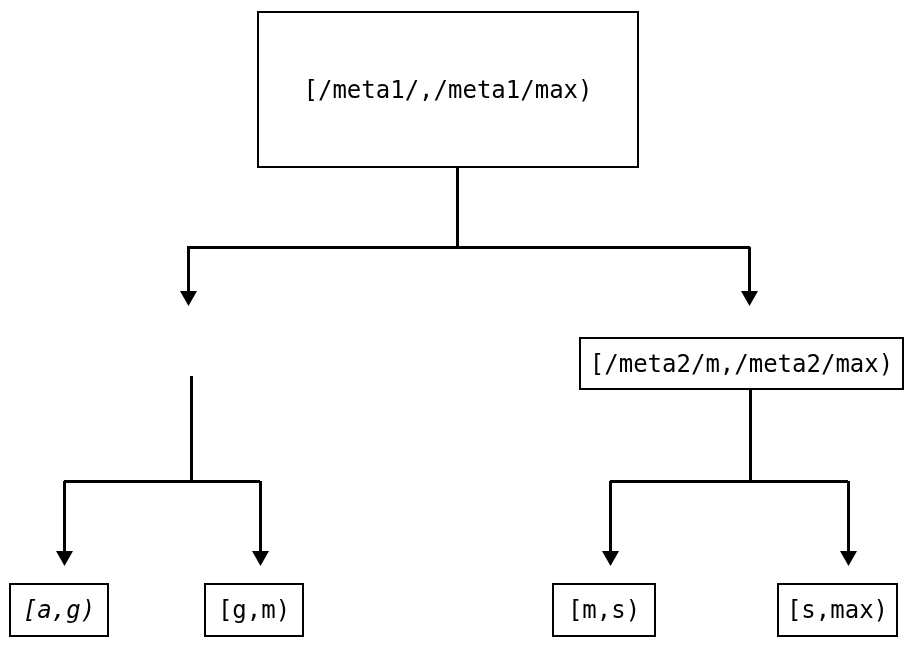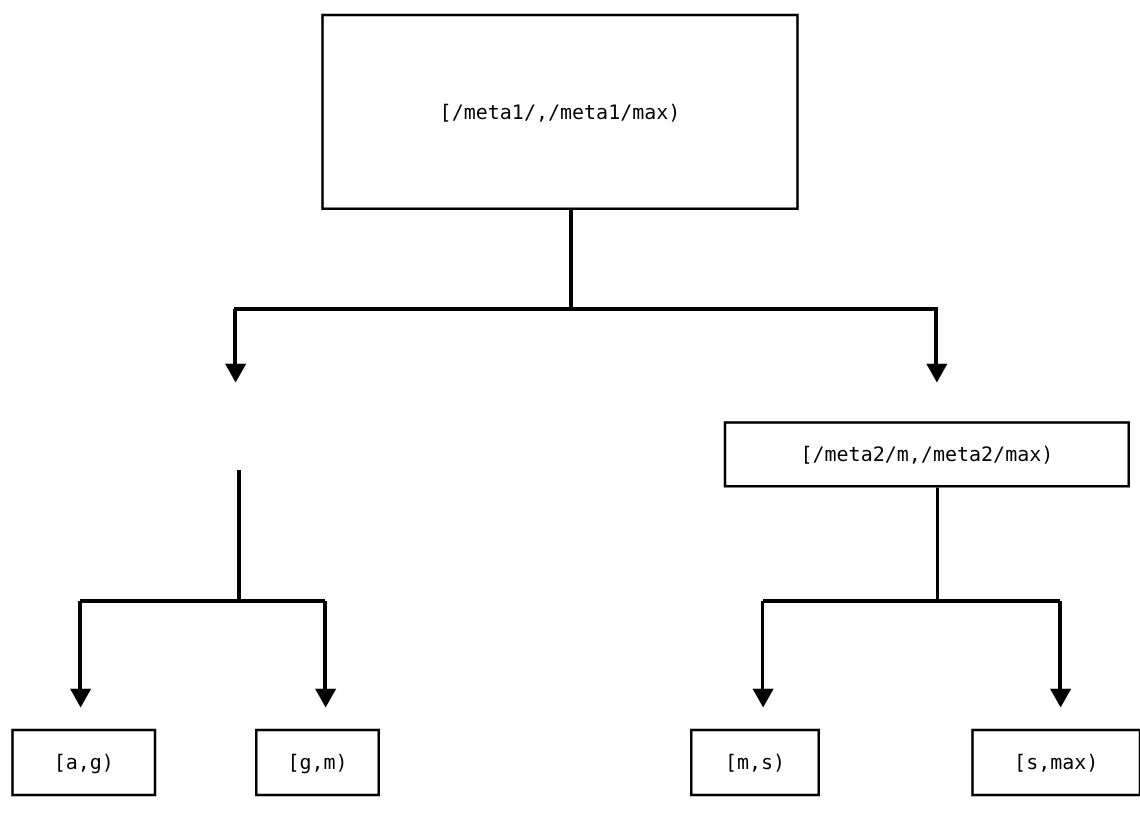--- a/index.html
+++ b/index.html
@@ -34,21 +34,21 @@
     border: 2px solid #000000;
     display: flex;
     align-items: center;
     justify-content: center;
     text-align: center;
     white-space: pre;
     letter-spacing: 0px;
   }
   .node-label {
     font-family: "DejaVu Sans Mono", "Liberation Mono", monospace;
-    font-size: 16px;
+    font-size: 24px;
     line-height: 22px;
     color: #000000;
   }
   .node-root {
     left: 257px;
     top: 11px;
     width: 382px;
     height: 157px;
   }
   .node-mid-left {
@@ -60,24 +60,24 @@
   .node-mid-right {
     left: 579px;
     top: 337px;
     width: 325px;
     height: 53px;
   }
   .node-leaf {
     top: 583px;
     height: 54px;
   }
-  .node-leaf-1 { left: 9px;   width: 116px; }
+  .node-leaf-1 { left: 9px;   width: 100px; font-style: italic; }
   .node-leaf-2 { left: 204px; width: 100px; }
   .node-leaf-3 { left: 552px; width: 104px; }
-  .node-leaf-4 { left: 777px; width: 136px; }
+  .node-leaf-4 { left: 777px; width: 121px; }
 </style>
 </head>
 <body>
 
 <div id="diagram-canvas">
 
   <svg id="edge-layer" viewBox="0 0 912 652" width="912" height="652" xmlns="http://www.w3.org/2000/svg">
 
     <g stroke="#000000" stroke-width="3" fill="none" shape-rendering="crispEdges">
 

